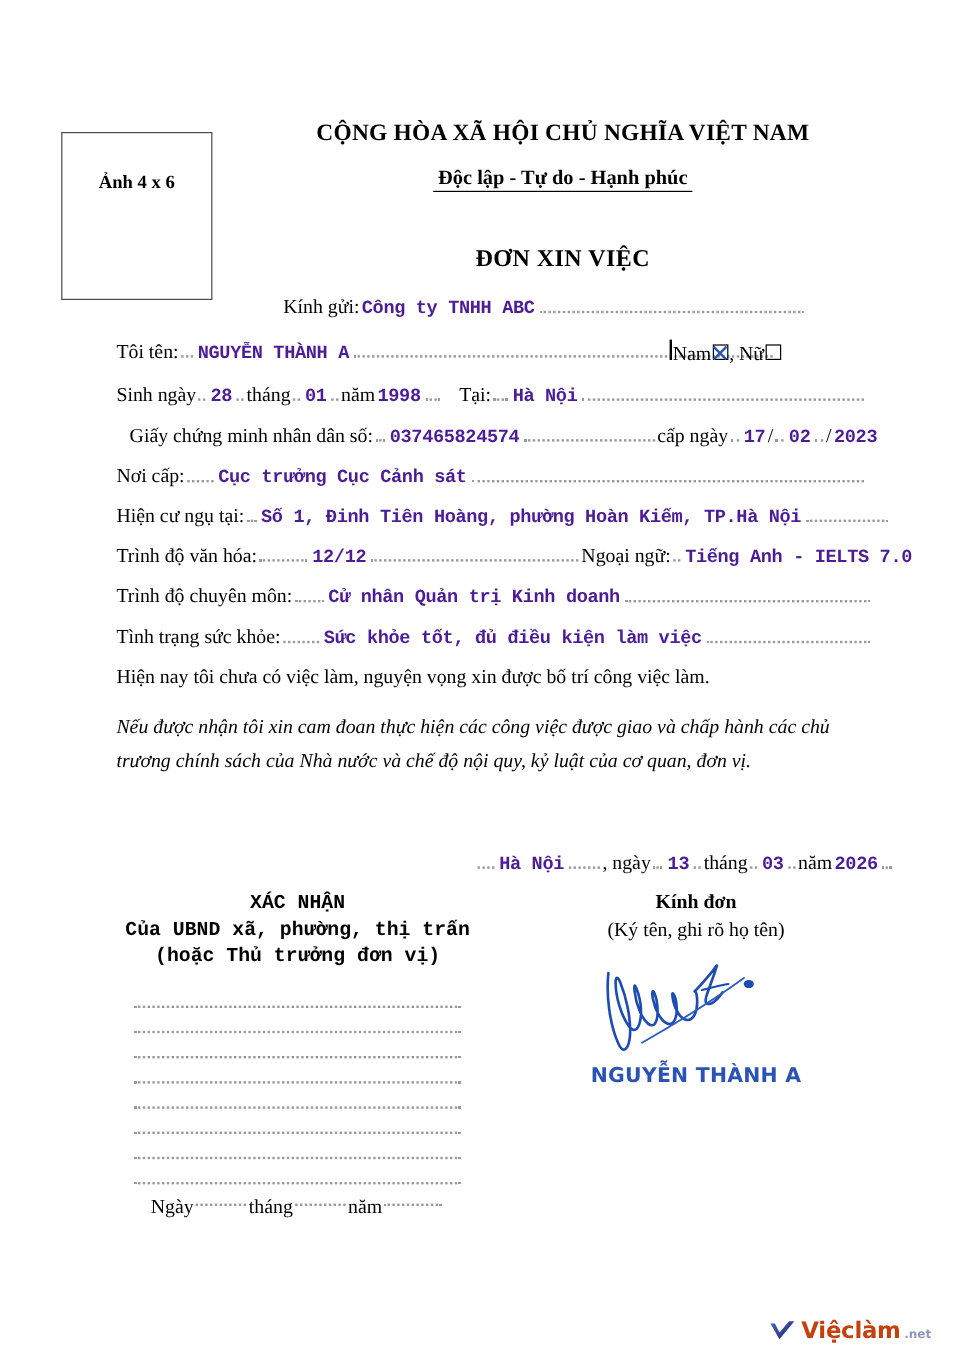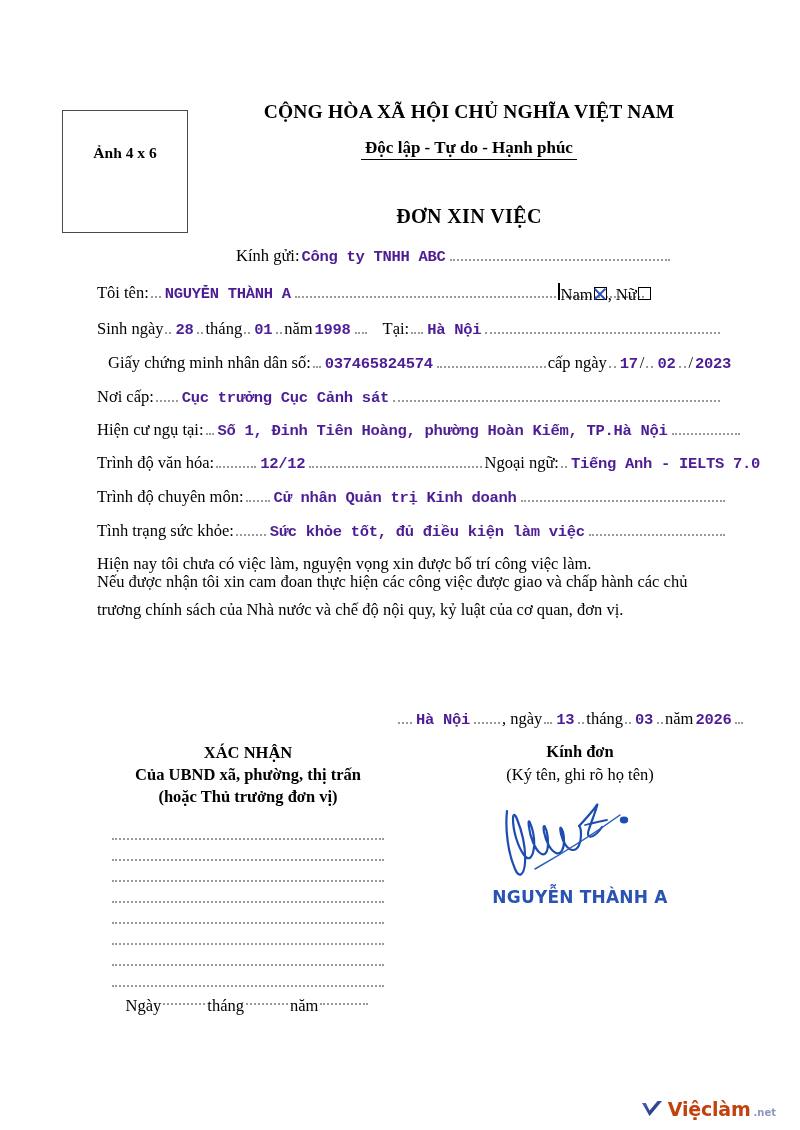--- a/index.html
+++ b/index.html
@@ -13,24 +13,24 @@
     height: 1130px;
     background: #ffffff;
     font-family: "Liberation Serif", "DejaVu Serif", serif;
     color: #000000;
     overflow: hidden;
   }
 
   
   .photo-box {
     position: absolute;
-    left: 62px;
+    left: 51px;
     top: 110px;
     width: 126px;
-    height: 123px;
+    height: 140px;
     border: 1.5px solid #4a4a4a;
     box-sizing: border-box;
   }
   .photo-box .photo-label {
     position: absolute;
     left: 0;
     right: 0;
     top: 33px;
     text-align: center;
     font-size: 15.5px;
@@ -148,21 +148,21 @@
   
   .para {
     position: absolute;
     left: 97px;
     width: 630px;
     font-size: 16.5px;
     line-height: 28px;
     text-align: left;
   }
   .para-1 { top: 550px; }
-  .para-2 { top: 568px; }
+  .para-2 { top: 592px; font-style: italic; }
   .para-3 { top: 648px; }
 
   
   .row-date {
     left: 396px;
     width: 340px;
     top: 709px;
     font-size: 16.5px;
   }
 
@@ -171,20 +171,21 @@
     position: absolute;
     left: 98px;
     top: 742px;
     width: 300px;
     text-align: center;
   }
   .block-left .b-title {
     font-size: 16.5px;
     font-weight: bold;
     line-height: 22px;
+    font-family: Liberation Mono, monospace;
   }
   .blank-lines { margin-top: 11px; }
   .blank-line {
     border-bottom: 2px dotted #9a9a9a;
     height: 19px;
     margin: 0 14px;
   }
   .ngay-row {
     margin-top: 9px;
     font-size: 16.5px;

